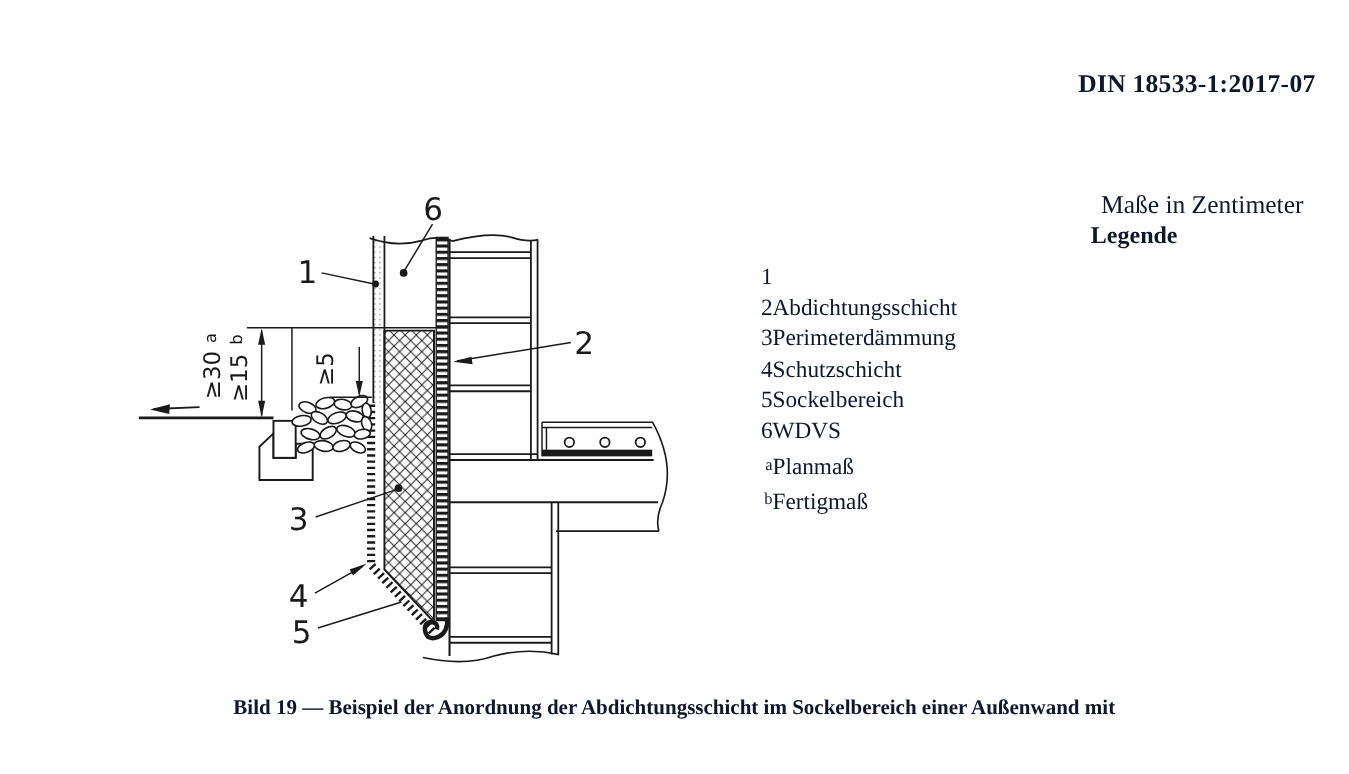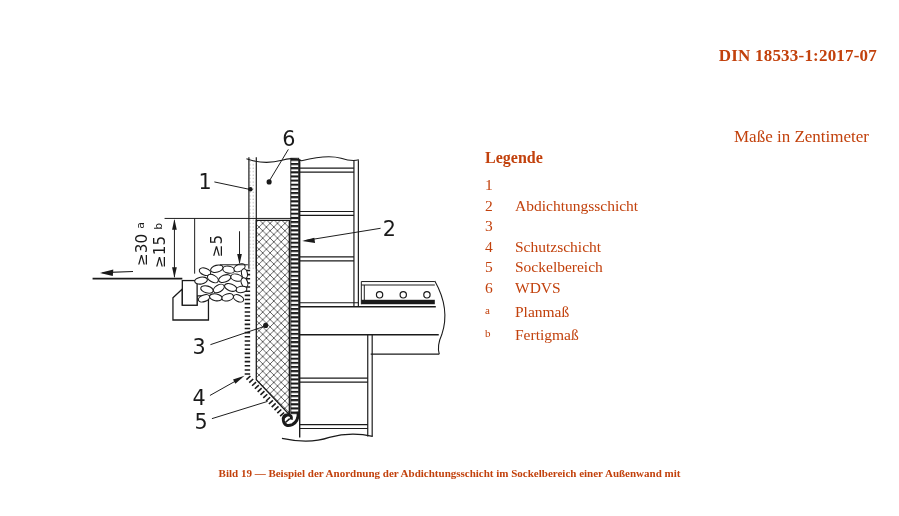--- a/index.html
+++ b/index.html
@@ -1,27 +1,27 @@
 <!DOCTYPE html>
 <html><head>
 <meta charset="utf-8">
 <style>
   html,body{margin:0;padding:0;background:#ffffff;}
   #page{position:relative;width:899px;height:516px;background:#ffffff;overflow:hidden;
-        font-family:"Liberation Serif","DejaVu Serif",serif;color:#c2410c;}
+        font-family:"Liberation Serif","DejaVu Serif",serif;color:#0f172a;}
   .std-ref{position:absolute;top:46px;right:22px;font-size:17px;font-weight:bold;letter-spacing:.2px;}
   .units-note{position:absolute;top:127px;right:30px;font-size:17px;}
-  .legend{position:absolute;left:485px;top:149px;width:300px;}
+  .legend{position:absolute;left:485px;top:149px;width:300px;text-align:right;}
   .legend-title{font-size:16px;font-weight:bold;margin-bottom:8px;}
   .legend-row{display:flex;font-size:15.5px;line-height:20.6px;}
   .legend-row .key{width:30px;flex:0 0 30px;}
   .legend-row.suprow{margin-top:3px;}
   .legend-row.suprow .key{font-size:11px;position:relative;top:-2px;}
   .caption{position:absolute;left:0;top:463px;width:899px;text-align:center;
-           font-size:11px;font-weight:bold;line-height:20px;}
+           font-size:14px;font-weight:bold;line-height:20px;}
   #drawing{position:absolute;left:85px;top:105px;}
   #drawing text{font-family:"DejaVu Sans","Liberation Sans",sans-serif;fill:#1a1a1a;}
   .callout{font-size:21px;}
   .dimtxt{font-size:15.5px;}
   .dimsup{font-size:11px;}
 </style>
 </head>
 <body>
 
 <div id="page">
@@ -33,20 +33,21 @@
     <div class="legend-title">Legende</div>
     <div class="legend-row">
         <span class="key">1</span>
       </div>
     <div class="legend-row">
         <span class="key">2</span>
         <span>Abdichtungsschicht</span>
       </div>
     <div class="legend-row">
         <span class="key">3</span>
+        <span>Perimeterdämmung</span>
       </div>
     <div class="legend-row">
         <span class="key">4</span>
         <span>Schutzschicht</span>
       </div>
     <div class="legend-row">
         <span class="key">5</span>
         <span>Sockelbereich</span>
       </div>
     <div class="legend-row">

